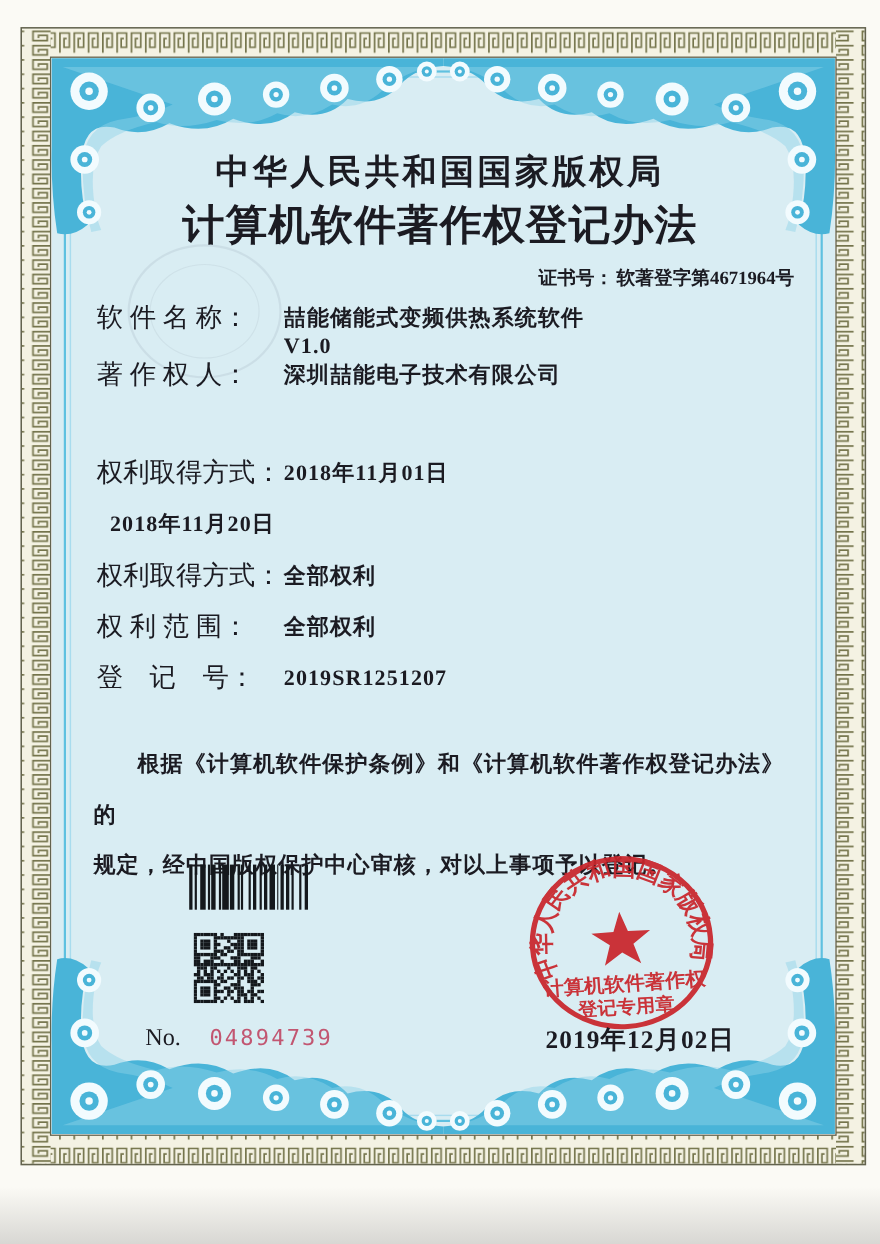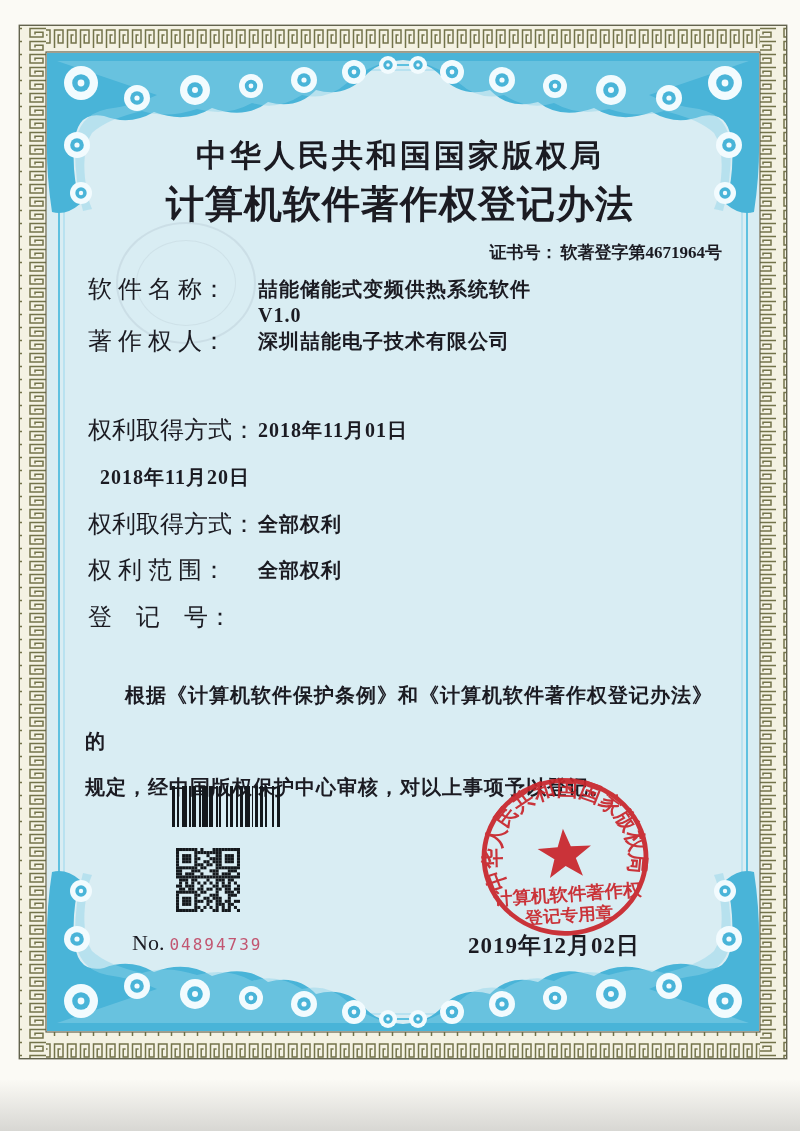--- a/index.html
+++ b/index.html
@@ -34,25 +34,25 @@
   .mt-a{}
   .mt-b{margin-top:63px;}
   .mt-c{margin-top:21px;}
   .mt-d{margin-top:20px;align-items:flex-end;}
   .statement{position:absolute;top:672px;left:85px;width:644px;font-size:20px;line-height:46px;font-weight:bold;letter-spacing:1px;font-family:Liberation Serif, serif;}
   .statement .sline1{text-indent:40px;}
   .barcode{position:absolute;left:172px;top:786px;width:113px;height:41px;display:flex;align-items:stretch;}
   .qr{position:absolute;left:176px;top:848px;}
   .serial{position:absolute;left:132px;top:930px;font-size:22px;}
   .serial .num{
-    color:#c25671;letter-spacing:2px;margin-left:5px;font-size:16px;
+    color:#c25671;letter-spacing:2px;margin-left:26px;font-size:20px;
     font-family:"DejaVu Sans Mono","Liberation Mono",monospace;
   }
   .sealsvg{position:absolute;left:477px;top:774px;width:176px;height:166px;opacity:.93;}
-  .sealdate{position:absolute;left:468px;top:930px;width:200px;text-align:left;font-size:23px;font-weight:bold;letter-spacing:1px;}
+  .sealdate{position:absolute;left:468px;top:930px;width:200px;text-align:right;font-size:23px;font-weight:bold;letter-spacing:1px;}
   .shadow-bottom{
     position:absolute;left:0;right:0;bottom:0;height:52px;
     background:linear-gradient(to bottom, rgba(90,90,90,0), rgba(90,90,90,.22));
   }
 </style>
 </head>
 <body>
 
 <div class="page">
 
@@ -150,20 +150,21 @@
     <div class="frow mt-c">
       <div class="flabel">权利取得方式：</div>
       <div class="fvalue">全部权利</div>
     </div>
     <div class="frow mt-d">
       <div class="flabel">权 利 范 围：</div>
       <div class="fvalue">全部权利</div>
     </div>
     <div class="frow mt-c">
       <div class="flabel">登　记　号：</div>
+      <div class="fvalue">2019SR1251207</div>
     </div>
   </div>
 
   <div class="statement">
     <div class="sline1">根据《计算机软件保护条例》和《计算机软件著作权登记办法》的</div>
     <div>规定，经中国版权保护中心审核，对以上事项予以登记。</div>
   </div>
 
   <div class="barcode">
       <div style="flex: 0 0 3.4px; background: rgb(20, 24, 28);"></div>

